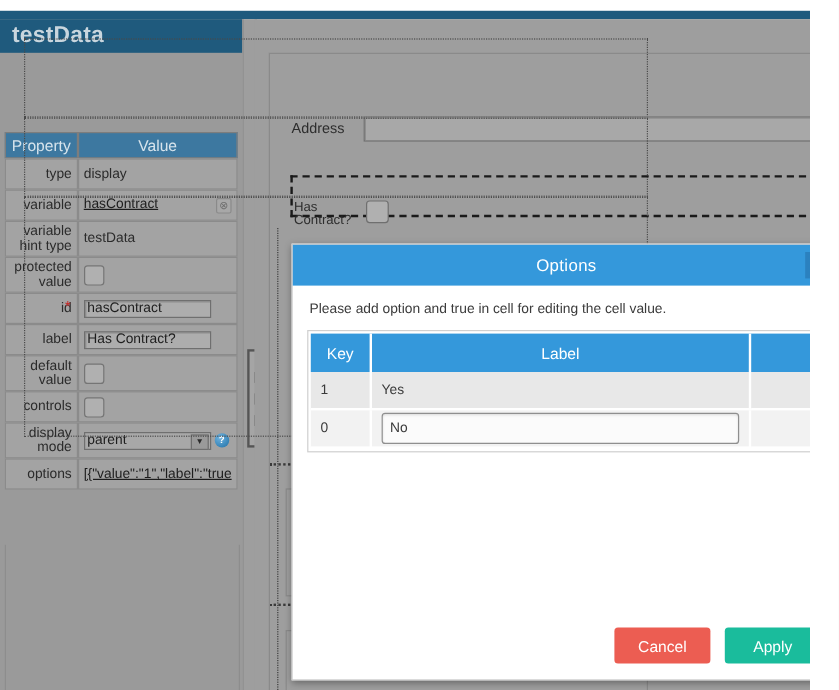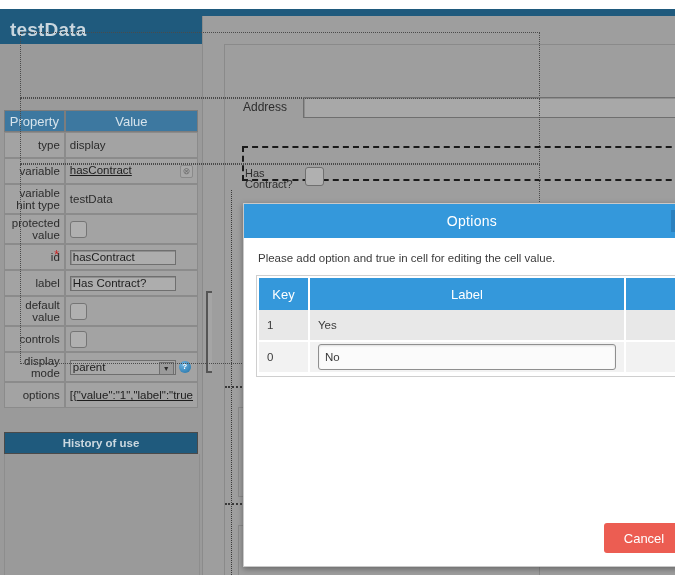--- a/index.html
+++ b/index.html
@@ -467,21 +467,20 @@
         </tr>
         <tr>
           <td class="k">options</td>
           <td>
             <span class="linkval">[{"value":"1","label":"true</span>
           </td>
         </tr>
       </tbody>
     </table>
 
-    <div class="history-bar">History of use</div>
     <div class="history-body"></div>
   </div>
 
   <div class="splitter-track"></div>
   <div class="splitter-handle">
     <i></i>
     <i></i>
     <i></i>
   </div>
 
@@ -549,16 +548,17 @@
               </td>
               <td></td>
             </tr>
           </tbody>
         </table>
       </div>
     </div>
 
     <div class="modal-footer">
       <button class="btn btn-cancel">Cancel</button>
+      <button class="btn btn-apply">Apply</button>
     </div>
   </div>
 
 </div>
 
 </body></html>

